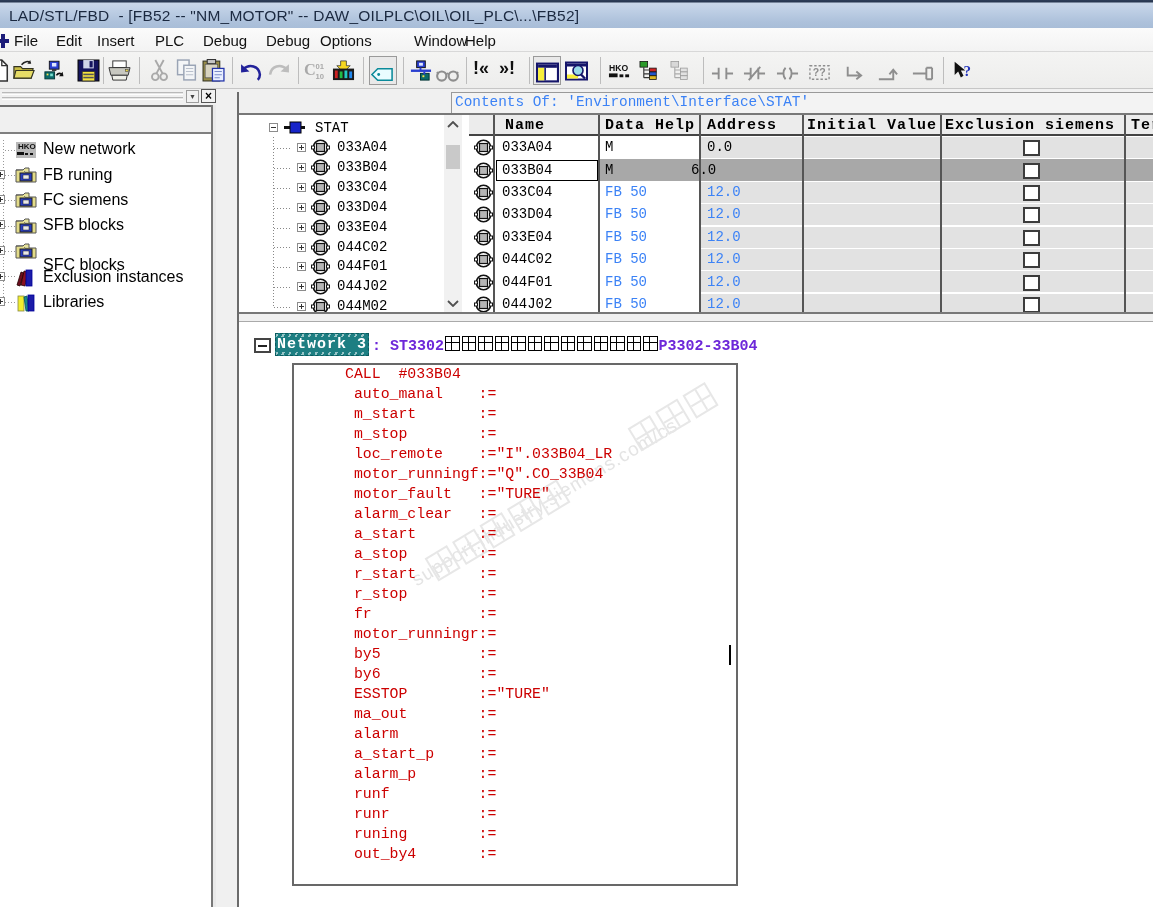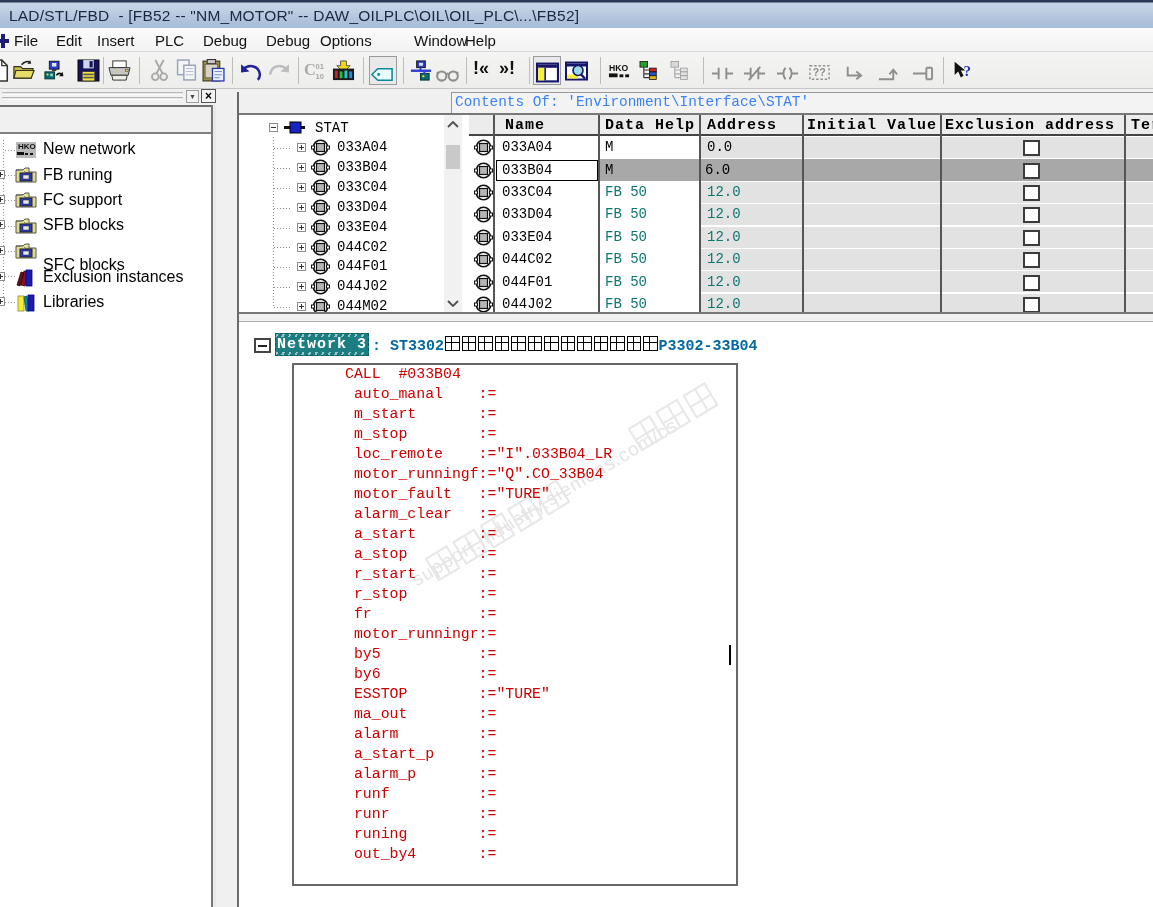--- a/index.html
+++ b/index.html
@@ -65,42 +65,42 @@
   .titem { position:absolute; font-family:"Liberation Mono",monospace; font-size:14px;
     color:#000; white-space:pre; }
 
   
   #thead { position:absolute; left:0; top:0; width:684px; height:21px; background:#ececec;
     border-bottom:2px solid #444; }
   .th { position:absolute; top:2px; font-family:"Liberation Mono",monospace; font-size:15px;
     font-weight:bold; letter-spacing:1px; color:#000; white-space:pre; }
   .gridv { position:absolute; top:0; width:2px; height:197px; background:#555; }
   .cell { position:absolute; font-family:"Liberation Mono",monospace; font-size:14px; white-space:pre; }
-  .red { color:#0f766e; }
+  .red { color:#3b82f6; }
   .cbox { position:absolute; left:554px; width:17px; height:16px; background:#fff;
     border:2px solid #3c3c3c; }
 
   
   #splitter1 { left:239px; top:312px; width:914px; height:2px; background:#787878; }
   #splitter2 { left:239px; top:314px; width:914px; height:7px; background:#f0f0f0; }
   #splitter3 { left:239px; top:321px; width:914px; height:1px; background:#aaa; }
 
   
   #netminus { left:254px; top:338px; width:17px; height:15px; background:#fff;
     border:2px solid #444; }
   #netminus::before { content:""; position:absolute; left:2px; top:5px; width:9px; height:2px; background:#222; }
   #netlabel { left:275px; top:333px; width:94px; height:23px; background:#1d7e82;
     border:1px dashed #0a5a5e; color:#fff; font-weight:bold; font-size:15px;
     text-align:center; line-height:22px; font-family:"Liberation Mono",monospace; letter-spacing:1px; }
   #netlabel::before{ content:""; position:absolute; left:0; right:0; top:0; height:3px;
     background:repeating-linear-gradient(115deg, rgba(255,255,255,0.55) 0 2px, transparent 2px 6px); }
   #netlabel::after{ content:""; position:absolute; left:0; right:0; bottom:0; height:3px;
     background:repeating-linear-gradient(115deg, rgba(255,255,255,0.55) 0 2px, transparent 2px 6px); }
   #nettitle { left:372px; top:336px; font-family:"Liberation Mono",monospace;
-    font-size:15px; font-weight:bold; color:#0369a1; white-space:pre; }
+    font-size:15px; font-weight:bold; color:#6d28d9; white-space:pre; }
 
   
   .cj { display:inline-block; width:14.5px; height:15px; border:1px solid #000;
     position:relative; margin:0 1px; vertical-align:-1px; }
   .cj::before { content:""; position:absolute; left:0; right:0; top:5px; border-top:1px solid #000; }
   .cj::after { content:""; position:absolute; top:0; bottom:0; left:5px; border-left:1px solid #000; }
 
   
   #codebox { left:292px; top:363px; width:446px; height:523px; border:2px solid #686868; background:transparent; }
   #codepre { left:345px; top:364px; font-family:"Liberation Mono",monospace; font-size:14.85px;
@@ -336,21 +336,21 @@
 </svg>
 <div class="litem" style="top:166px">FB runing</div>
 <div class="abs" style="left:5px;top:200px;width:10px;height:1px;background-image:repeating-linear-gradient(90deg,#999 0 1px,transparent 1px 3px)"></div>
 <div class="lexp" style="top:195px"></div>
 <svg class="abs" style="left:15px;top:191px" width="22" height="18" viewBox="0 0 22 18">
 <path d="M1 4 L8 4 L10 6 L21 6 L21 16 L1 16 Z" fill="#e3dc8a" stroke="#555" stroke-width="1"></path>
 <path d="M1 4 L8 4 L10 2 L14 2 L14 6" fill="#e7e39b" stroke="#555" stroke-width="1"></path>
 <rect x="5" y="7" width="12" height="8" fill="#2a3fbf" stroke="#222"></rect>
 <rect x="8" y="9" width="6" height="4" fill="#e8e8e8" stroke="#222" stroke-width="0.5"></rect>
 </svg>
-<div class="litem" style="top:191px">FC support</div>
+<div class="litem" style="top:191px">FC siemens</div>
 <div class="abs" style="left:5px;top:226px;width:10px;height:1px;background-image:repeating-linear-gradient(90deg,#999 0 1px,transparent 1px 3px)"></div>
 <div class="lexp" style="top:220px"></div>
 <svg class="abs" style="left:15px;top:216.5px" width="22" height="18" viewBox="0 0 22 18">
 <path d="M1 4 L8 4 L10 6 L21 6 L21 16 L1 16 Z" fill="#e3dc8a" stroke="#555" stroke-width="1"></path>
 <path d="M1 4 L8 4 L10 2 L14 2 L14 6" fill="#e7e39b" stroke="#555" stroke-width="1"></path>
 <rect x="5" y="7" width="12" height="8" fill="#2a3fbf" stroke="#222"></rect>
 <rect x="8" y="9" width="6" height="4" fill="#e8e8e8" stroke="#222" stroke-width="0.5"></rect>
 </svg>
 <div class="litem" style="top:216px">SFB blocks</div>
 <div class="abs" style="left:5px;top:251px;width:10px;height:1px;background-image:repeating-linear-gradient(90deg,#999 0 1px,transparent 1px 3px)"></div>
@@ -483,21 +483,21 @@
         <path d="M1 2 L6 7 L11 2" fill="none" stroke="#505050" stroke-width="1.8"></path>
       </svg>
 </div>
   <div class="abs" id="tabledivider"></div>
   <div class="abs" id="tablearea">
       <div id="thead"></div>
 <div class="th" style="left:36px">Name</div>
 <div class="th" style="left:136px">Data Help</div>
 <div class="th" style="left:238px">Address</div>
 <div class="th" style="left:338px">Initial Value</div>
-<div class="th" style="left:476px">Exclusion address</div>
+<div class="th" style="left:476px">Exclusion siemens</div>
 <div class="th" style="left:662px">Ter</div>
 <div class="abs" style="left:231px;top:22px;width:453px;height:21px;background:#e2e2e2"></div>
 <svg class="abs" style="left:5px;top:23.200000000000003px" width="19" height="19" viewBox="0 0 19 19">
 <circle cx="9.5" cy="9.5" r="7.2" fill="#fff" stroke="#111" stroke-width="1.6"></circle>
 <rect x="5.5" y="5.5" width="8" height="8" fill="#b5b5b5" stroke="#111" stroke-width="1.2"></rect>
 <rect x="0.5" y="8" width="3" height="3" fill="#fff" stroke="#111" stroke-width="1"></rect>
 <rect x="15.5" y="8" width="3" height="3" fill="#fff" stroke="#111" stroke-width="1"></rect>
 </svg>
 <div class="cell" style="left:33px;top:24px">033A04</div>
 <div class="cell" style="left:136px;top:24px">M</div>
@@ -506,21 +506,21 @@
 <div class="abs" style="left:129px;top:44px;width:555px;height:22px;background:#a8a8a8"></div>
 <div class="abs" style="left:27px;top:45px;width:102px;height:21px;background:#fff;border:1px solid #000"></div>
 <svg class="abs" style="left:5px;top:45.599999999999994px" width="19" height="19" viewBox="0 0 19 19">
 <circle cx="9.5" cy="9.5" r="7.2" fill="#fff" stroke="#111" stroke-width="1.6"></circle>
 <rect x="5.5" y="5.5" width="8" height="8" fill="#b5b5b5" stroke="#111" stroke-width="1.2"></rect>
 <rect x="0.5" y="8" width="3" height="3" fill="#fff" stroke="#111" stroke-width="1"></rect>
 <rect x="15.5" y="8" width="3" height="3" fill="#fff" stroke="#111" stroke-width="1"></rect>
 </svg>
 <div class="cell" style="left:33px;top:47px">033B04</div>
 <div class="cell" style="left:136px;top:47px">M</div>
-<div class="cell" style="left:236px;top:47px">6.0</div>
+<div class="cell" style="left:222px;top:47px">6.0</div>
 <div class="cbox" style="top:48px"></div>
 <div class="abs" style="left:231px;top:67px;width:453px;height:21px;background:#e2e2e2"></div>
 <svg class="abs" style="left:5px;top:68.0px" width="19" height="19" viewBox="0 0 19 19">
 <circle cx="9.5" cy="9.5" r="7.2" fill="#fff" stroke="#111" stroke-width="1.6"></circle>
 <rect x="5.5" y="5.5" width="8" height="8" fill="#b5b5b5" stroke="#111" stroke-width="1.2"></rect>
 <rect x="0.5" y="8" width="3" height="3" fill="#fff" stroke="#111" stroke-width="1"></rect>
 <rect x="15.5" y="8" width="3" height="3" fill="#fff" stroke="#111" stroke-width="1"></rect>
 </svg>
 <div class="cell" style="left:33px;top:69px">033C04</div>
 <div class="cell red" style="left:136px;top:69px">FB 50</div>

